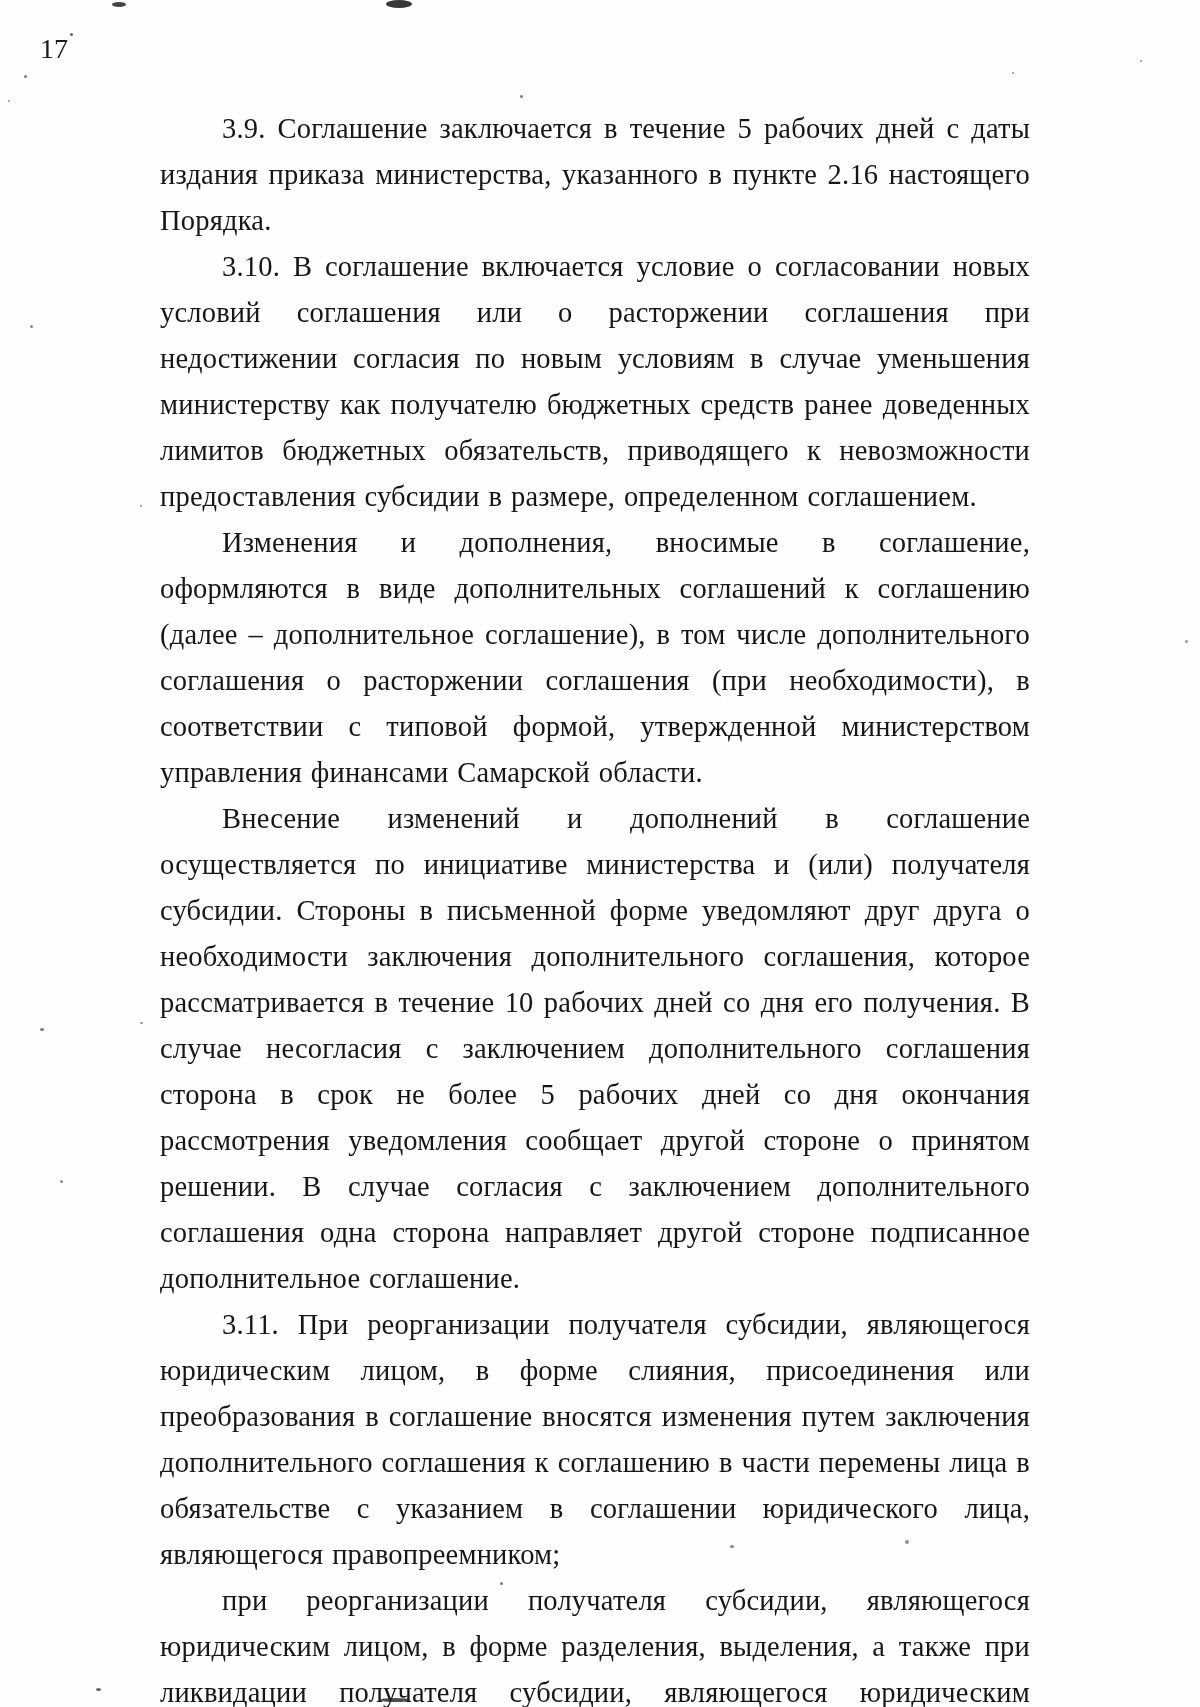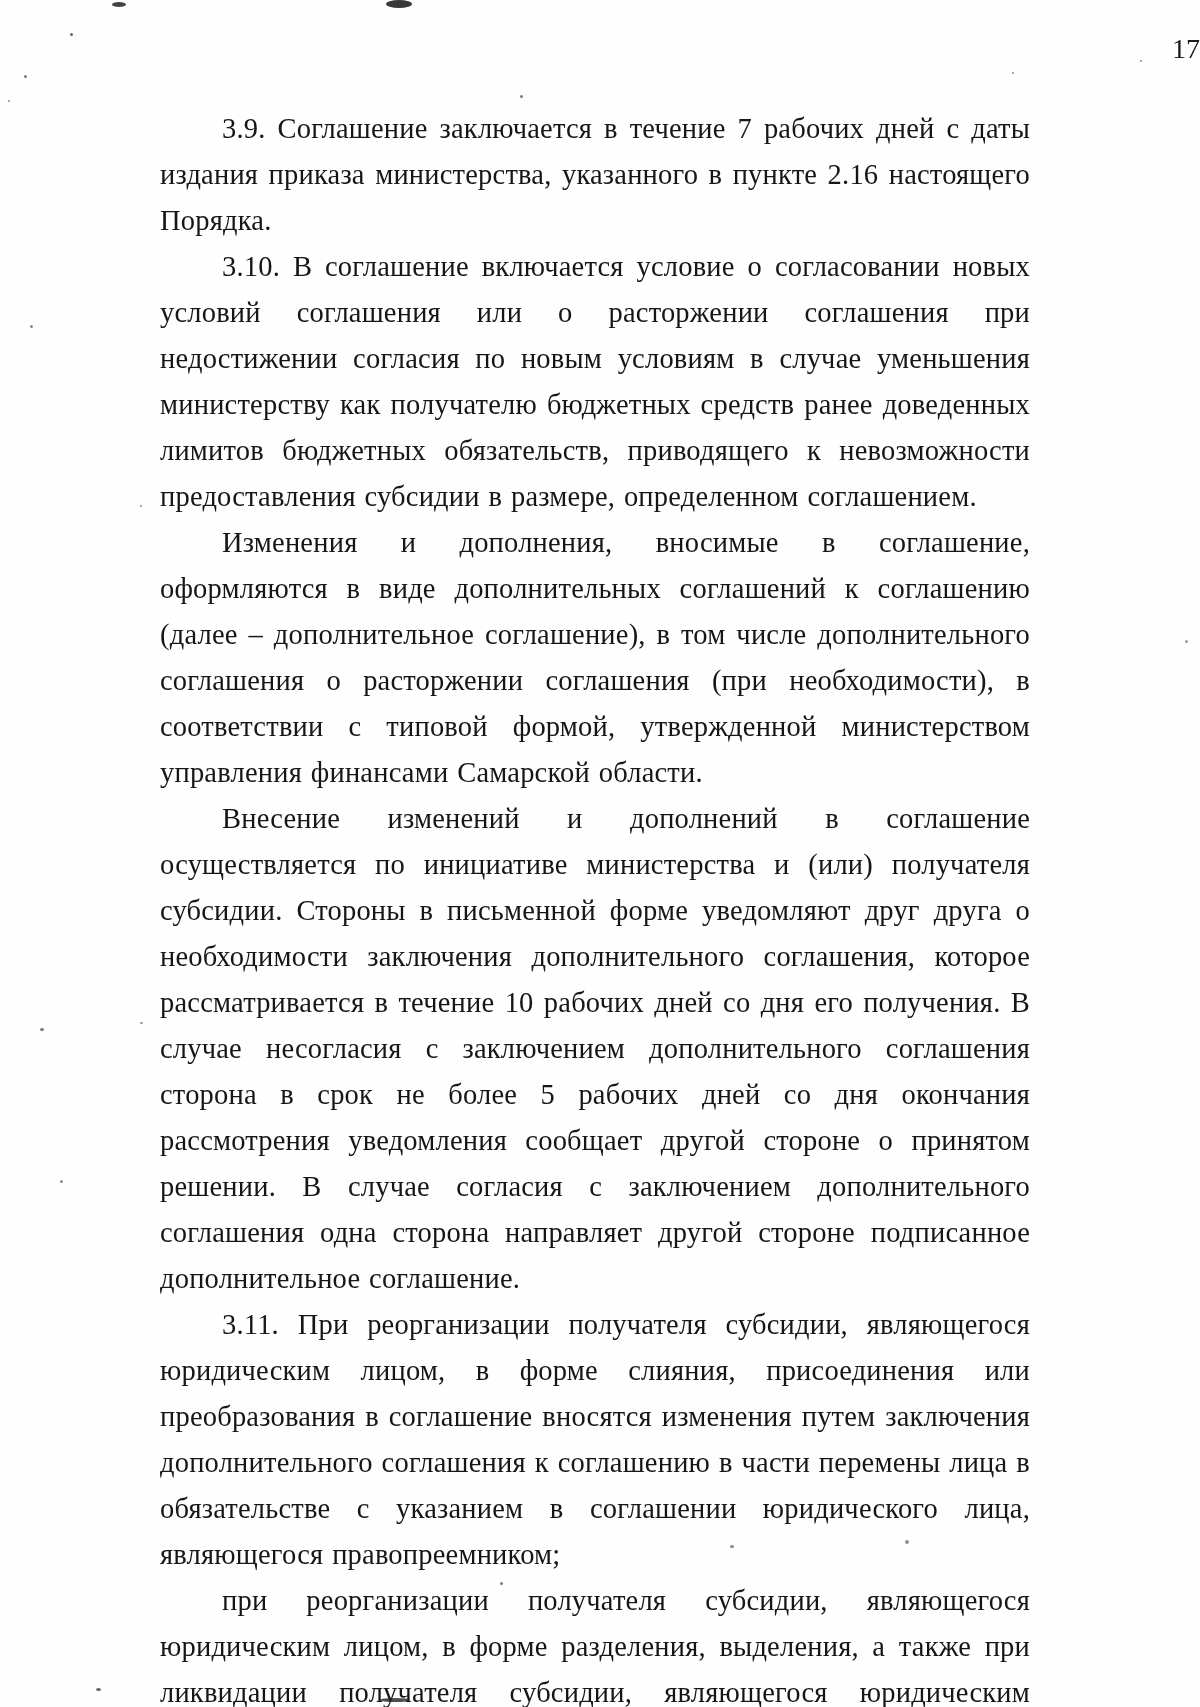--- a/index.html
+++ b/index.html
@@ -12,21 +12,21 @@
     width: 1200px;
     height: 1707px;
     margin: 0 auto;
     background: #fefefe;
     overflow: hidden;
     font-family: "Liberation Serif", "DejaVu Serif", serif;
     color: #161616;
   }
   .page-number {
     margin-top: 26px;
-    text-align: right;
+    text-align: left;
     font-size: 28px;
     line-height: 46px;
     color: #1b1b1b;
     
     padding-left: 40px;
   }
   .content {
     margin-top: 34px;
     padding: 0 170px 0 160px;
   }
@@ -70,21 +70,21 @@
   .s20 { left:60px;   top:1180px; width:3px;  height:3px; opacity:.5; }
 </style>
 </head>
 <body>
 
 <div class="page">
 
   <div class="page-number">17</div>
 
   <div class="content">
-    <p class="para">3.9. Соглашение заключается в течение 7 рабочих дней с даты издания приказа министерства, указанного в пункте 2.16 настоящего Порядка.</p>
+    <p class="para">3.9. Соглашение заключается в течение 5 рабочих дней с даты издания приказа министерства, указанного в пункте 2.16 настоящего Порядка.</p>
     <p class="para">3.10. В соглашение включается условие о согласовании новых условий соглашения или о расторжении соглашения при недостижении согласия по новым условиям в случае уменьшения министерству как получателю бюджетных средств ранее доведенных лимитов бюджетных обязательств, приводящего к невозможности предоставления субсидии в размере, определенном соглашением.</p>
     <p class="para">Изменения и дополнения, вносимые в соглашение, оформляются в виде дополнительных соглашений к соглашению (далее – дополнительное соглашение), в том числе дополнительного соглашения о расторжении соглашения (при необходимости), в соответствии с типовой формой, утвержденной министерством управления финансами Самарской области.</p>
     <p class="para">Внесение изменений и дополнений в соглашение осуществляется по инициативе министерства и (или) получателя субсидии. Стороны в письменной форме уведомляют друг друга о необходимости заключения дополнительного соглашения, которое рассматривается в течение 10 рабочих дней со дня его получения. В случае несогласия с заключением дополнительного соглашения сторона в срок не более 5 рабочих дней со дня окончания рассмотрения уведомления сообщает другой стороне о принятом решении. В случае согласия с заключением дополнительного соглашения одна сторона направляет другой стороне подписанное дополнительное соглашение.</p>
     <p class="para">3.11. При реорганизации получателя субсидии, являющегося юридическим лицом, в форме слияния, присоединения или преобразования в соглашение вносятся изменения путем заключения дополнительного соглашения к соглашению в части перемены лица в обязательстве с указанием в соглашении юридического лица, являющегося правопреемником;</p>
     <p class="para">при реорганизации получателя субсидии, являющегося юридическим лицом, в форме разделения, выделения, а также при ликвидации получателя субсидии, являющегося юридическим лицом, соглашение расторгается с</p>
   </div>
 
   <div class="noise">
     <i class="s1"></i>
     <i class="s2"></i>

